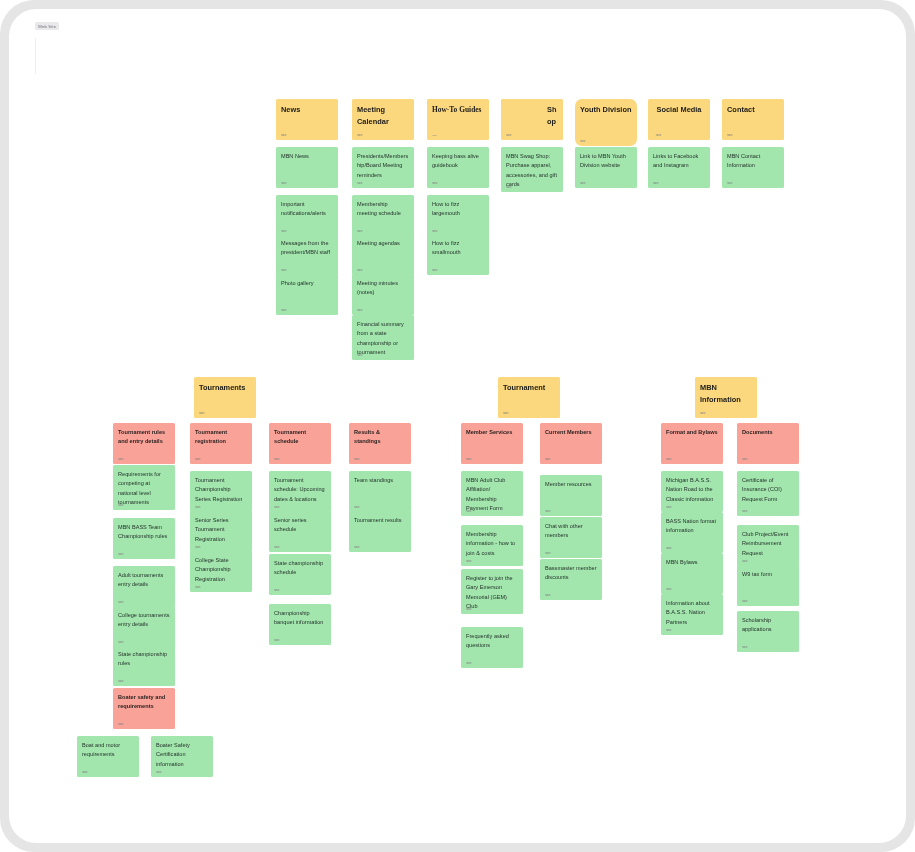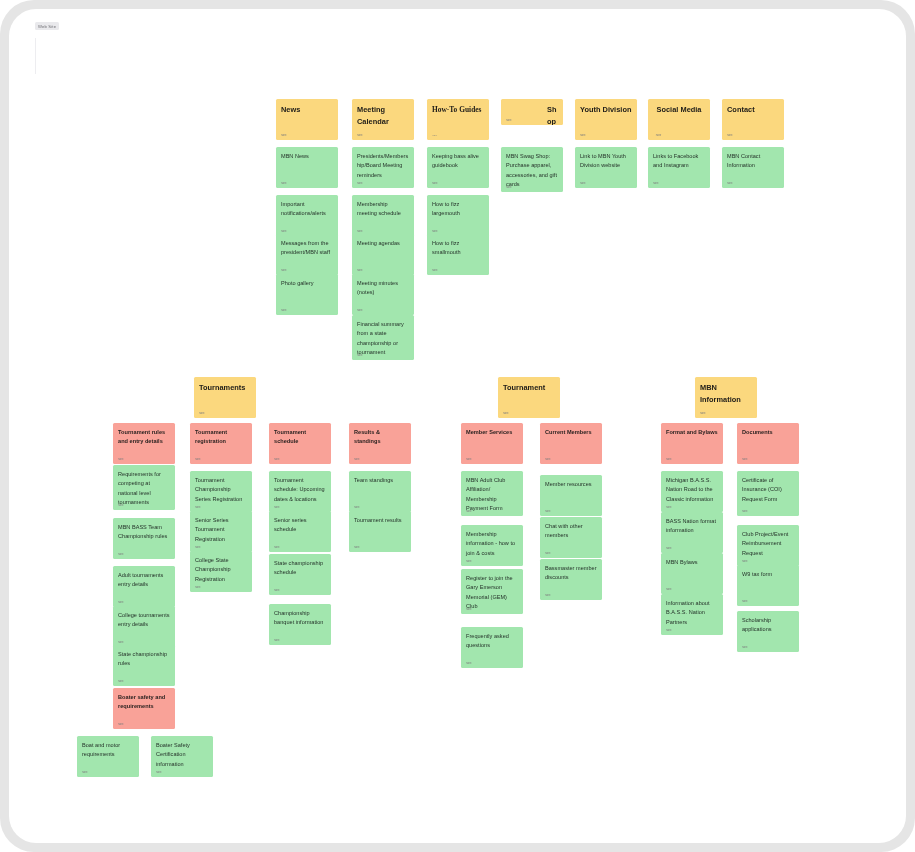--- a/index.html
+++ b/index.html
@@ -163,29 +163,29 @@
           <span class="foot">Note</span>
         </div>
         <div class="card leaf" style="left: 418px; top: 186px; width: 62px; height: 41px;">
           <span class="label">How to fizz largemouth</span>
           <span class="foot">Note</span>
         </div>
         <div class="card leaf" style="left: 418px; top: 225px; width: 62px; height: 41px;">
           <span class="label">How to fizz smallmouth</span>
           <span class="foot">Note</span>
         </div>
-        <div class="card section" style="left: 492px; top: 90px; width: 62px; height: 26px; padding-left: 46px;">
+        <div class="card section" style="left: 492px; top: 90px; width: 62px; height: 41px; padding-left: 46px;">
           <span class="label">Shop</span>
           <span class="foot">Note</span>
         </div>
         <div class="card leaf" style="left: 492px; top: 138px; width: 62px; height: 45px;">
           <span class="label">MBN Swag Shop: Purchase apparel, accessories, and gift cards</span>
           <span class="foot">Note</span>
         </div>
-        <div class="card section" style="left: 566px; top: 90px; width: 62px; height: 41px;">
+        <div class="card section" style="left: 566px; top: 90px; width: 62px; height: 47px; border-radius: 7px;">
           <span class="label">Youth Division</span>
           <span class="foot">Note</span>
         </div>
         <div class="card leaf" style="left: 566px; top: 138px; width: 62px; height: 41px;">
           <span class="label">Link to MBN Youth Division website</span>
           <span class="foot">Note</span>
         </div>
         <div class="card section" style="left: 639px; top: 90px; width: 62px; height: 41px; text-align: center;">
           <span class="label">Social Media</span>
           <span class="foot">Note</span>

